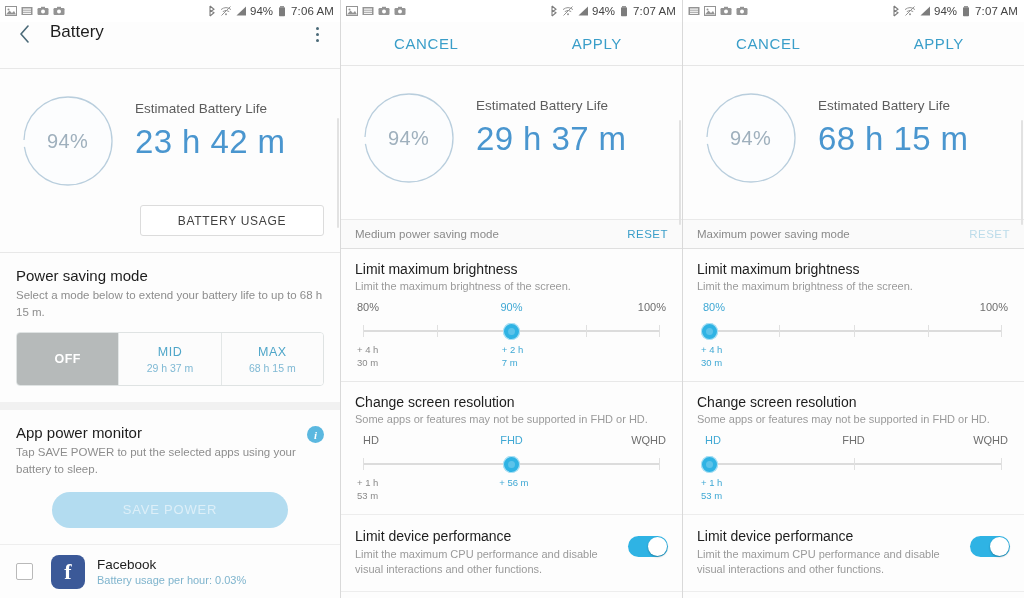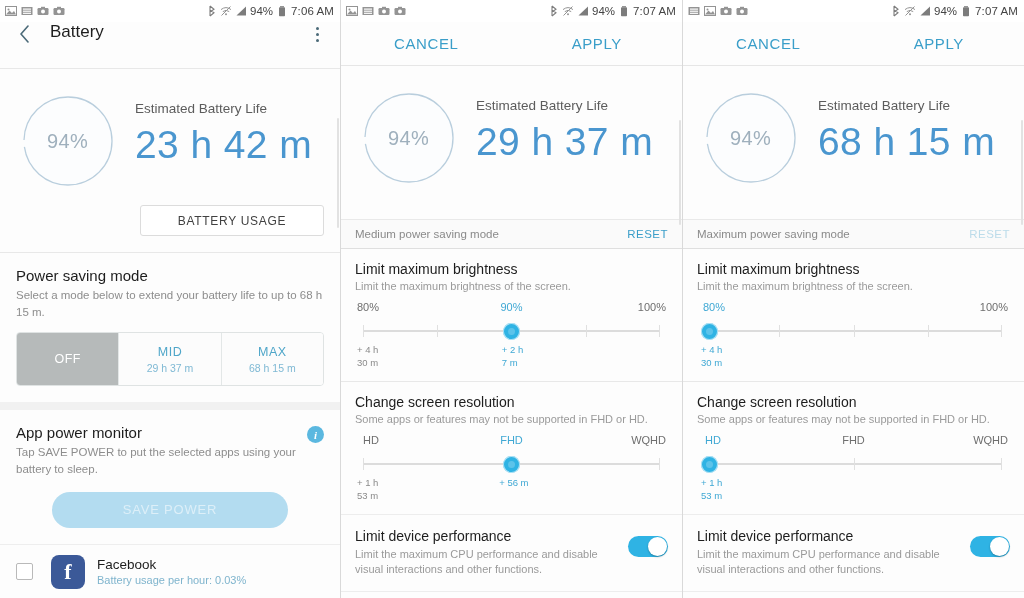--- a/index.html
+++ b/index.html
@@ -87,21 +87,21 @@
   }
   .ring svg { display: block; }
   .ring .pct {
     position: absolute; inset: 0;
     display: flex; align-items: center; justify-content: center;
     font-size: 20px; color: #9fb0bd; letter-spacing: .3px;
   }
   .sum-right { padding-top: 12px; }
   .sum-label { font-size: 13.5px; color: #5c5c5c; }
   .sum-time {
-    font-size: 39px; color: #4a96cf; margin-top: 7px;
+    font-size: 33px; color: #4a96cf; margin-top: 7px;
     letter-spacing: .4px; white-space: nowrap;
   }
   .usage-btn {
     margin: 18px 16px 0 auto;
     width: 184px; height: 31px;
     border: 1px solid #dcdcdc; border-radius: 3px;
     background: #ffffff;
     display: flex; align-items: center; justify-content: center;
     font-size: 12px; letter-spacing: .7px; color: #414141;
     cursor: pointer;
@@ -120,21 +120,21 @@
     display: flex; margin: 12px 0 16px 0;
     border: 1px solid #dfe3e3; border-radius: 4px; overflow: hidden;
     height: 54px;
   }
   .seg {
     flex: 1; display: flex; flex-direction: column;
     align-items: center; justify-content: center;
     background: #fcfcfc; cursor: pointer;
     border-left: 1px solid #e3e7e7;
   }
-  .seg:first-child { border-left: none; }
+  .seg:first-child { border-left: none; font-weight: bold; }
   .seg.active { background: #b6baba; }
   .seg .sl { font-size: 12.5px; color: #4fa6c9; letter-spacing: .5px; }
   .seg.active .sl { color: #ffffff; }
   .seg .ss { font-size: 10.5px; color: #7fb9d4; margin-top: 3px; }
 
   
   .apm-head { display: flex; align-items: flex-start; }
   .apm-head .grow { flex: 1; }
   .info-icon {
     width: 17px; height: 17px; border-radius: 50%;

